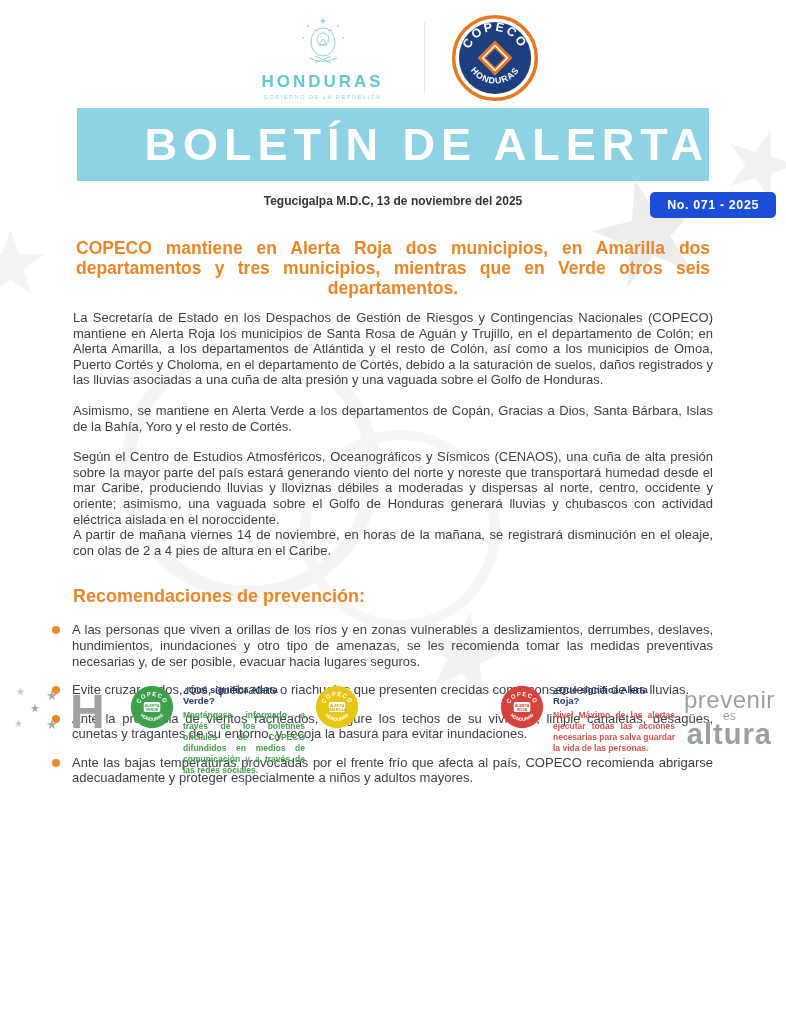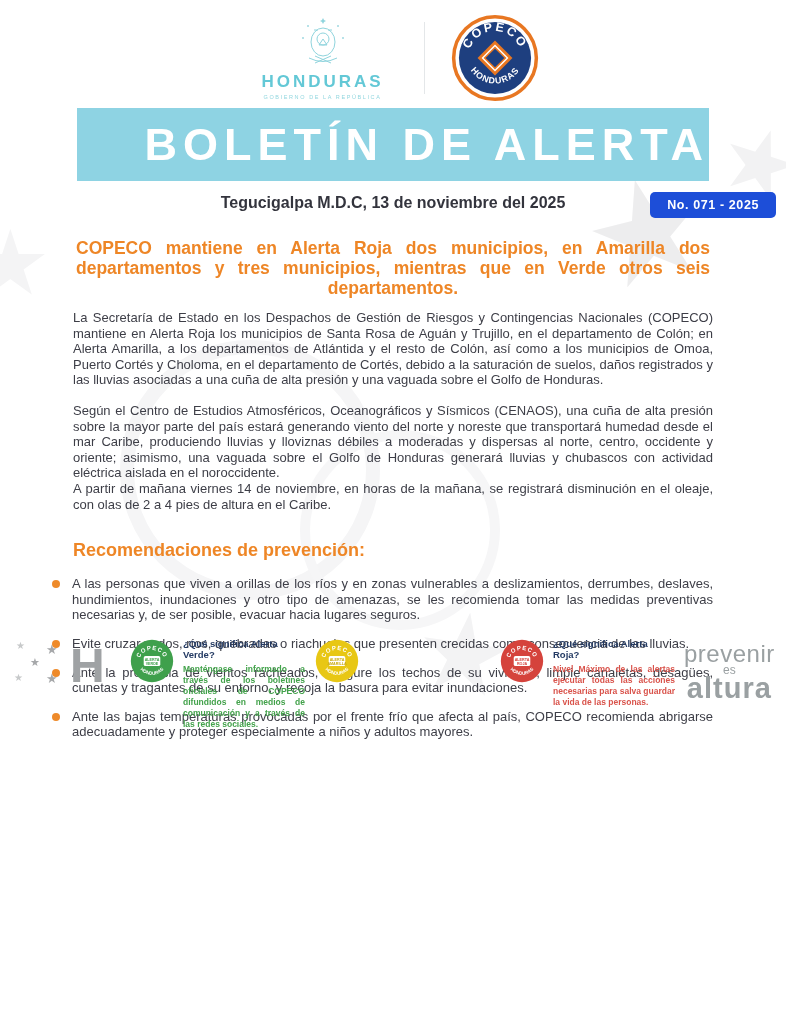--- a/index.html
+++ b/index.html
@@ -27,21 +27,21 @@
   .gov-sub  { font-size:5.5px; letter-spacing:1.6px; color:#93d7df; margin-top:2px; }
   .header-divider { width:1px; height:72px; background:#e4e7e9; }
 
   
   .banner { width:632px; height:73px; margin:4px auto 0; background:#8ed3e3;
             display:flex; align-items:center; justify-content:flex-end; }
   .banner-title { color:#fff; font-size:45px; font-weight:800; letter-spacing:6px; }
 
   
   .date-row { position:relative; margin-top:10px; height:30px; }
-  .dateline { text-align:center; font-size:16px; font-weight:bold; color:#33343d; padding-top:3px; }
+  .dateline { text-align:center; font-size:12px; font-weight:bold; color:#33343d; padding-top:3px; }
   .bulletin-badge { position:absolute; right:10px; top:1px; background:#1d4ed8; color:#ffffff;
                     font-size:12.5px; font-weight:bold; letter-spacing:.6px;
                     padding:6px 17px; border-radius:5px; }
 
   
   .headline { width:634px; margin:17px auto 0; color:#ee8626; font-weight:800;
               font-size:17.5px; line-height:20px; text-align:justify; text-align-last:center; }
 
   
   .body { width:640px; margin:12px auto 0; }
@@ -144,20 +144,21 @@
 
     <div class="date-row">
       <div class="dateline">Tegucigalpa M.D.C, 13 de noviembre del 2025</div>
       <div class="bulletin-badge">No. 071 - 2025</div>
     </div>
 
     <div class="headline">COPECO mantiene en Alerta Roja dos municipios, en Amarilla dos departamentos y tres municipios, mientras que en Verde otros seis departamentos.</div>
 
     <div class="body">
       <p>La Secretaría de Estado en los Despachos de Gestión de Riesgos y Contingencias Nacionales (COPECO) mantiene en Alerta Roja los municipios de Santa Rosa de Aguán y Trujillo, en el departamento de Colón; en Alerta Amarilla, a los departamentos de Atlántida y el resto de Colón, así como a los municipios de Omoa, Puerto Cortés y Choloma, en el departamento de Cortés, debido a la saturación de suelos, daños registrados y las lluvias asociadas a una cuña de alta presión y una vaguada sobre el Golfo de Honduras.</p>
+      <p>Asimismo, se mantiene en Alerta Verde a los departamentos de Copán, Gracias a Dios, Santa Bárbara, Islas de la Bahía, Yoro y el resto de Cortés.</p>
       <p>Según el Centro de Estudios Atmosféricos, Oceanográficos y Sísmicos (CENAOS), una cuña de alta presión sobre la mayor parte del país estará generando viento del norte y noreste que transportará humedad desde el mar Caribe, produciendo lluvias y lloviznas débiles a moderadas y dispersas al norte, centro, occidente y oriente; asimismo, una vaguada sobre el Golfo de Honduras generará lluvias y chubascos con actividad eléctrica aislada en el noroccidente.
 A partir de mañana viernes 14 de noviembre, en horas de la mañana, se registrará disminución en el oleaje, con olas de 2 a 4 pies de altura en el Caribe.</p>
 
       <div class="rec-title">Recomendaciones de prevención:</div>
 
       <div class="rec-list">
         <div class="rec-item">
           <span class="rec-dot"></span>
           <span class="rec-text">A las personas que viven a orillas de los ríos y en zonas vulnerables a deslizamientos, derrumbes, deslaves, hundimientos, inundaciones y otro tipo de amenazas, se les recomienda tomar las medidas preventivas necesarias y, de ser posible, evacuar hacia lugares seguros.</span>
         </div>

